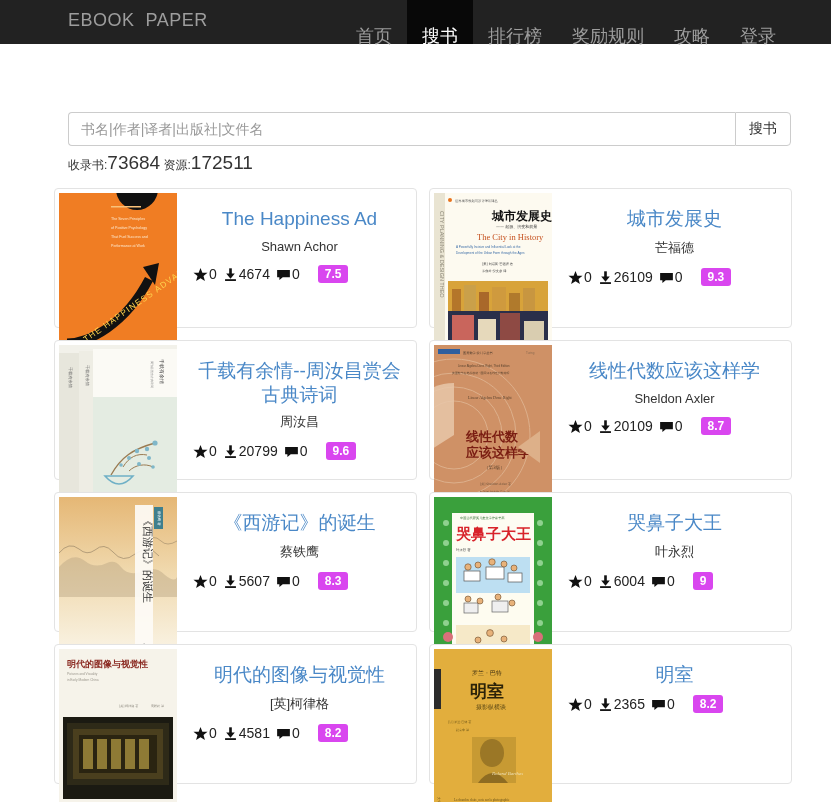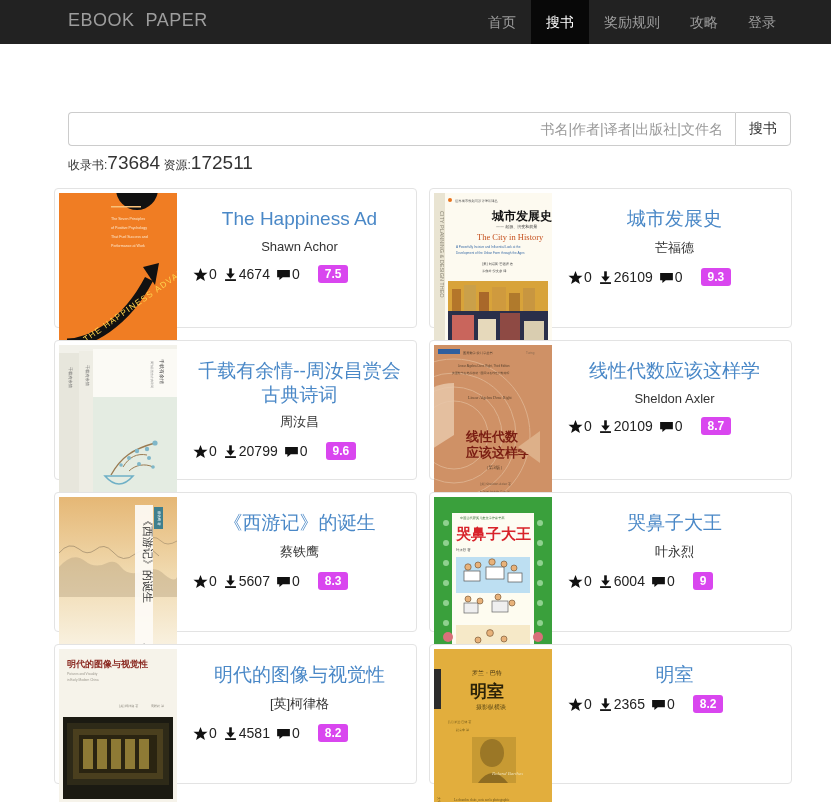--- a/index.html
+++ b/index.html
@@ -34,23 +34,23 @@
   .nav-links {
     position: absolute;
     right: 40px;
     top: 0;
     bottom: 0;
     display: flex;
     align-items: stretch;
   }
   .nav-link {
     color: #9d9d9d;
-    font-size: 14px;
+    font-size: 18px;
     line-height: 40px;
-    padding: 2px 15px;
+    padding: 16px 15px;
     text-decoration: none;
     white-space: nowrap;
     cursor: pointer;
   }
   .nav-link.active {
     background: #080808;
     color: #ffffff;
   }
 
   
@@ -69,21 +69,20 @@
     height: 32px;
     border: 1px solid #cccccc;
     border-right: none;
     border-radius: 4px 0 0 4px;
     padding: 0 12px;
     font-size: 14px;
     color: #404040;
     font-family: "Liberation Sans", "DejaVu Sans", sans-serif;
     outline: none;
     background: #ffffff;
-    text-align: right;
   }
   .search-input::placeholder {
     color: #999999;
   }
   .search-btn {
     width: 56px;
     height: 34px;
     border: 1px solid #cccccc;
     border-radius: 0 4px 4px 0;
     background: #ffffff;
@@ -186,20 +185,21 @@
   }
 </style>
 </head>
 <body>
 
 <div class="navbar">
   <div class="brand">EBOOK  PAPER</div>
   <div class="nav-links">
     <a class="nav-link">首页</a>
     <a class="nav-link active">搜书</a>
+    <a class="nav-link">排行榜</a>
     <a class="nav-link">奖励规则</a>
     <a class="nav-link">攻略</a>
     <a class="nav-link">登录</a>
   </div>
 </div>
 
 <div class="content">
 
   <div class="search-wrap">
     <input class="search-input" type="text" placeholder="书名|作者|译者|出版社|文件名" style="">

